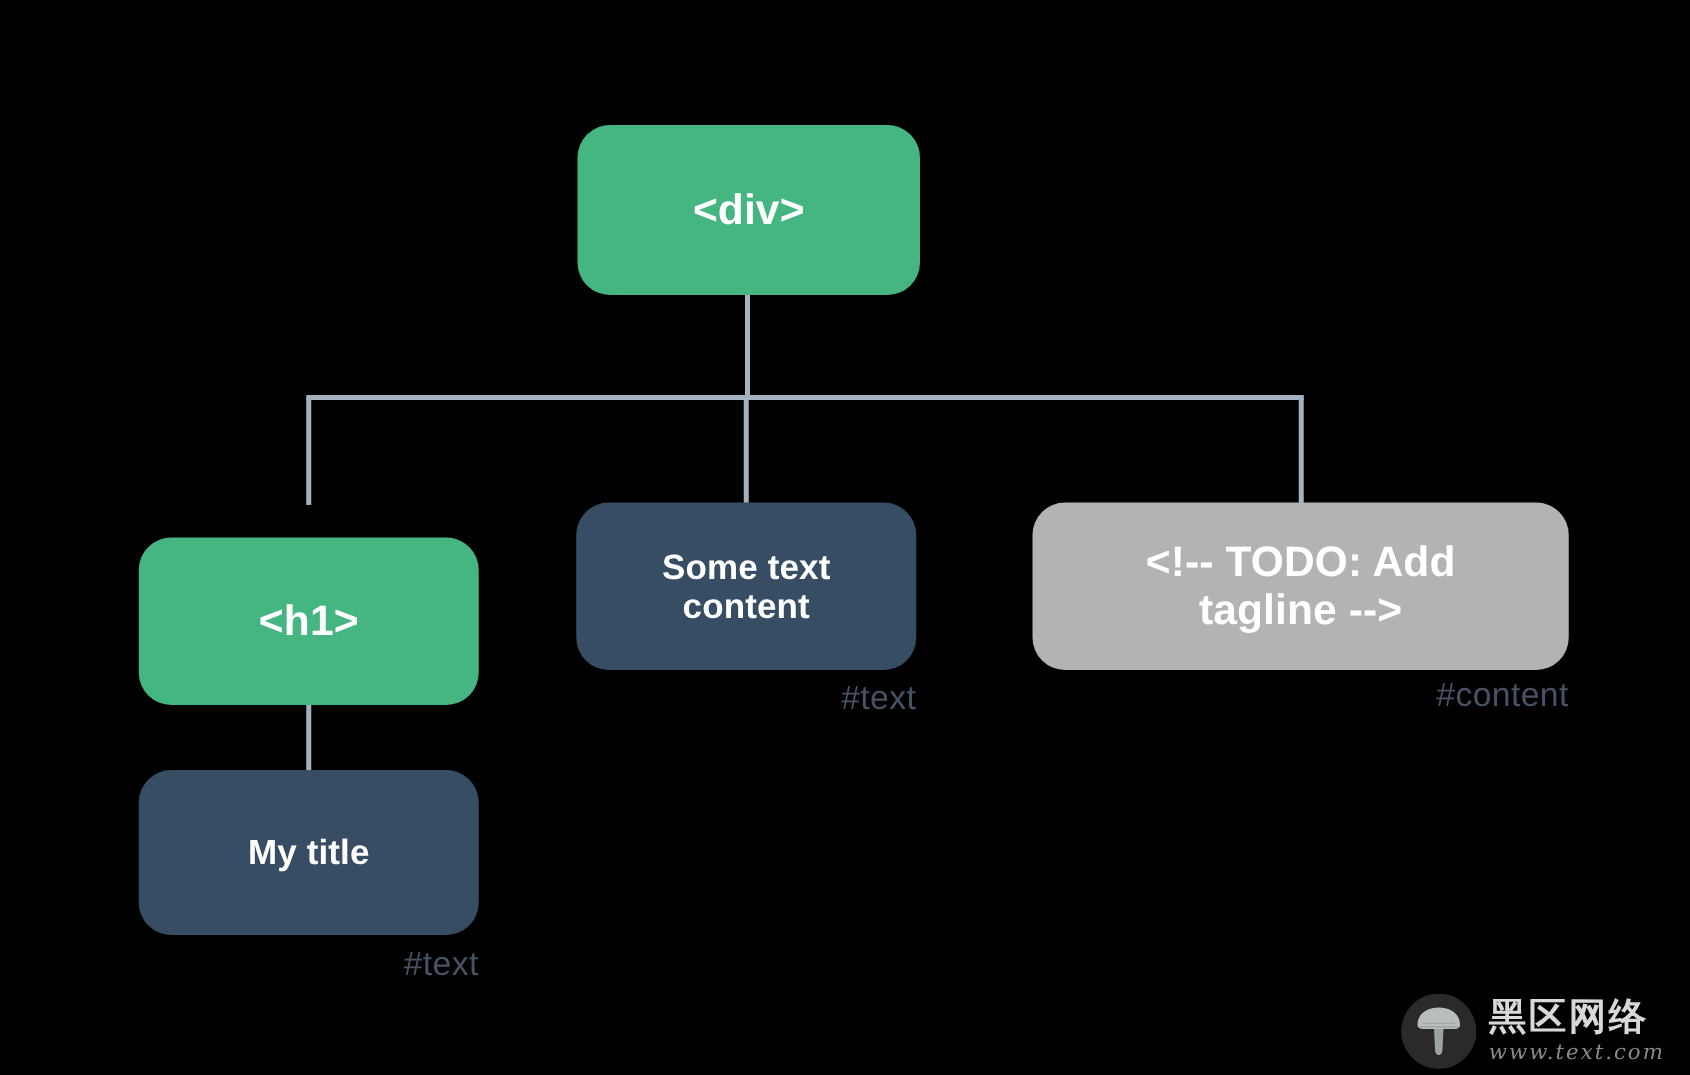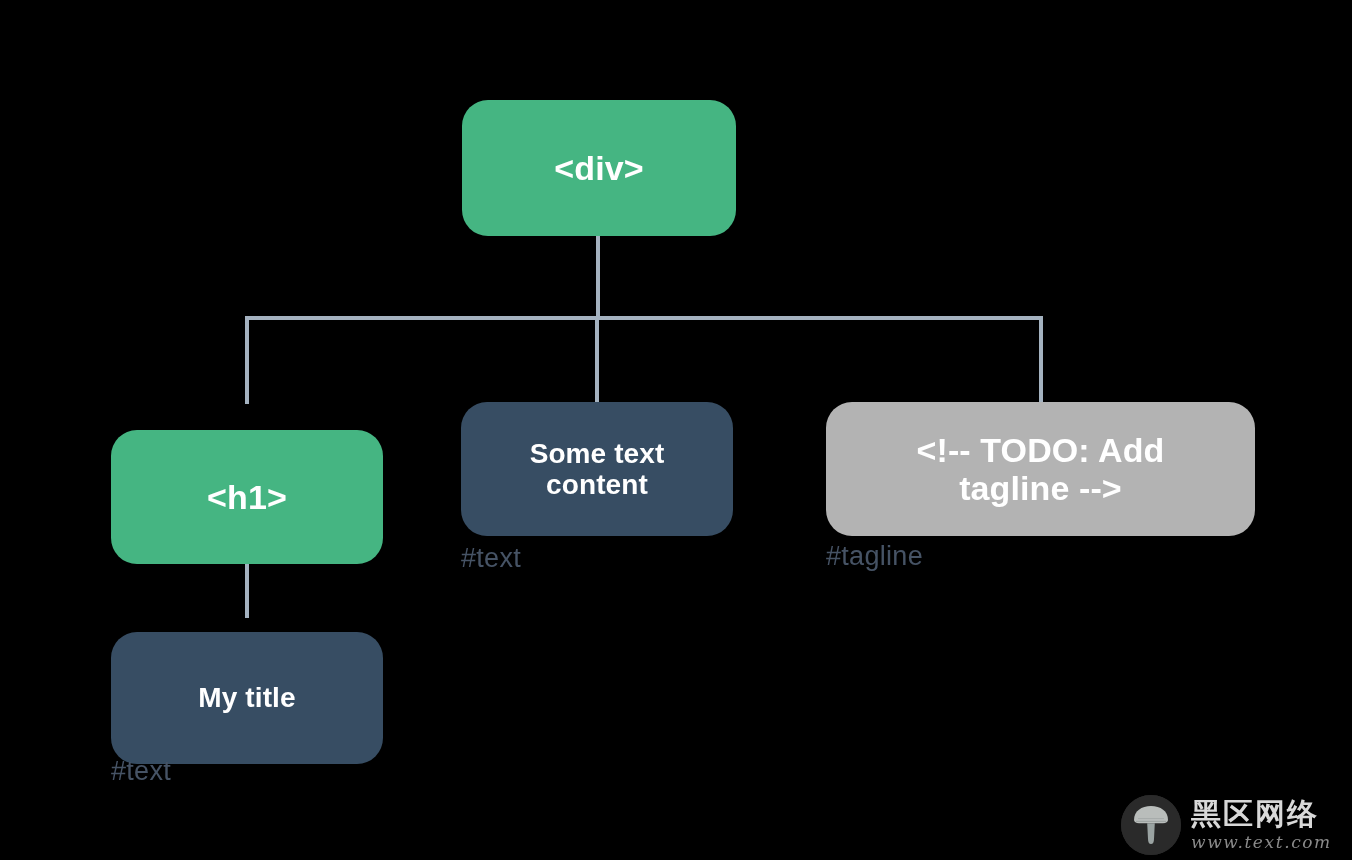--- a/index.html
+++ b/index.html
@@ -58,30 +58,30 @@
   .node-label {
     display: block;
     width: 100%;
     white-space: pre-line;
   }
   .caption {
     position: absolute;
     color: #465365;
     font-size: 27px;
     font-weight: 400;
-    text-align: left;
+    text-align: right;
     letter-spacing: 0.3px;
     white-space: nowrap;
   }
   
   #node-div      { left: 462px; top: 100px; width: 274px; height: 136px; }
   #node-h1       { left: 111px; top: 402px; width: 272px; height: 134px; margin-top: 28px; }
   #node-sometext { left: 461px; top: 402px; width: 272px; height: 134px; }
   #node-comment  { left: 826px; top: 402px; width: 429px; height: 134px; }
-  #node-mytitle  { left: 111px; top: 632px; width: 272px; height: 132px; }
+  #node-mytitle  { left: 111px; top: 616px; width: 272px; height: 132px; }
 
   #caption-sometext { left: 461px; top: 543px; width: 272px; }
   #caption-comment  { left: 826px; top: 541px; width: 429px; }
   #caption-mytitle  { left: 111px; top: 756px; width: 272px; }
 
   
   #watermark {
     position: absolute;
     left: 1121px;
     top: 793px;
@@ -152,21 +152,21 @@
   <div class="node node-text" id="node-sometext">
     <span class="node-label">Some text
 content</span>
   </div>
   <div class="caption" id="caption-sometext">#text</div>
 
   <div class="node node-comment" id="node-comment">
     <span class="node-label">&lt;!-- TODO: Add
 tagline  --&gt;</span>
   </div>
-  <div class="caption" id="caption-comment">#tagline</div>
+  <div class="caption" id="caption-comment">#content</div>
 
   <div class="node node-text" id="node-mytitle">
     <span class="node-label">My title</span>
   </div>
   <div class="caption" id="caption-mytitle">#text</div>
 
   <div id="watermark">
     <div id="watermark-mark">
       <svg viewBox="0 0 60 60" width="60" height="60" xmlns="http://www.w3.org/2000/svg">
         <circle cx="30" cy="30" r="30" fill="#2a2a2a"></circle>

